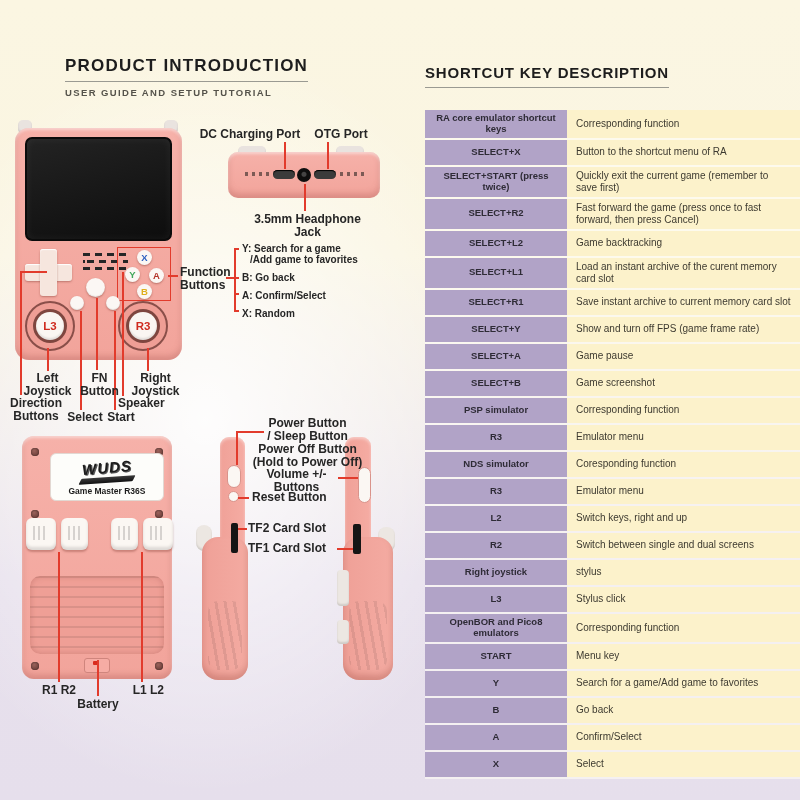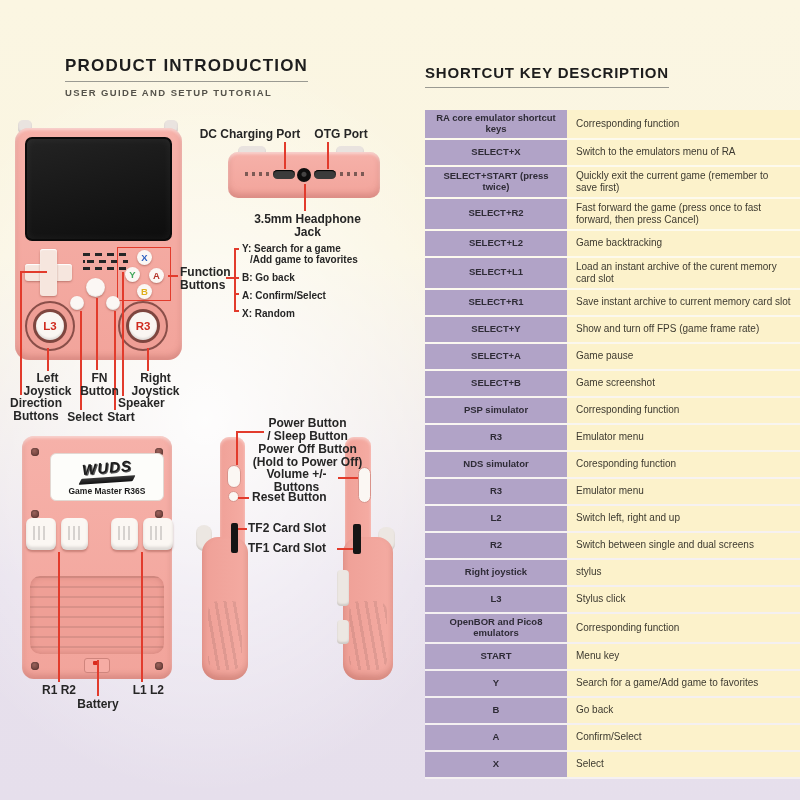--- a/index.html
+++ b/index.html
@@ -226,21 +226,21 @@
     <div class="h2">SHORTCUT KEY DESCRIPTION</div>
   </div>
   <div class="ttable">
     <div>
         <div class="trow">
           <div class="tkey">RA core emulator shortcut keys</div>
           <div class="tdesc">Corresponding function</div>
         </div>
         <div class="trow">
           <div class="tkey">SELECT+X</div>
-          <div class="tdesc">Switch to the emulators menu of RA</div>
+          <div class="tdesc">Button to the shortcut menu of RA</div>
         </div>
         <div class="trow">
           <div class="tkey">SELECT+START (press twice)</div>
           <div class="tdesc">Quickly exit the current game (remember to save first)</div>
         </div>
         <div class="trow">
           <div class="tkey">SELECT+R2</div>
           <div class="tdesc">Fast forward the game (press once to fast forward, then press Cancel)</div>
         </div>
         <div class="trow">
@@ -278,21 +278,21 @@
         <div class="trow">
           <div class="tkey">NDS simulator</div>
           <div class="tdesc">Coresponding function</div>
         </div>
         <div class="trow">
           <div class="tkey">R3</div>
           <div class="tdesc">Emulator menu</div>
         </div>
         <div class="trow">
           <div class="tkey">L2</div>
-          <div class="tdesc">Switch left, right and up</div>
+          <div class="tdesc">Switch keys, right and up</div>
         </div>
         <div class="trow">
           <div class="tkey">R2</div>
           <div class="tdesc">Switch between single and dual screens</div>
         </div>
         <div class="trow">
           <div class="tkey">Right joystick</div>
           <div class="tdesc">stylus</div>
         </div>
         <div class="trow">

